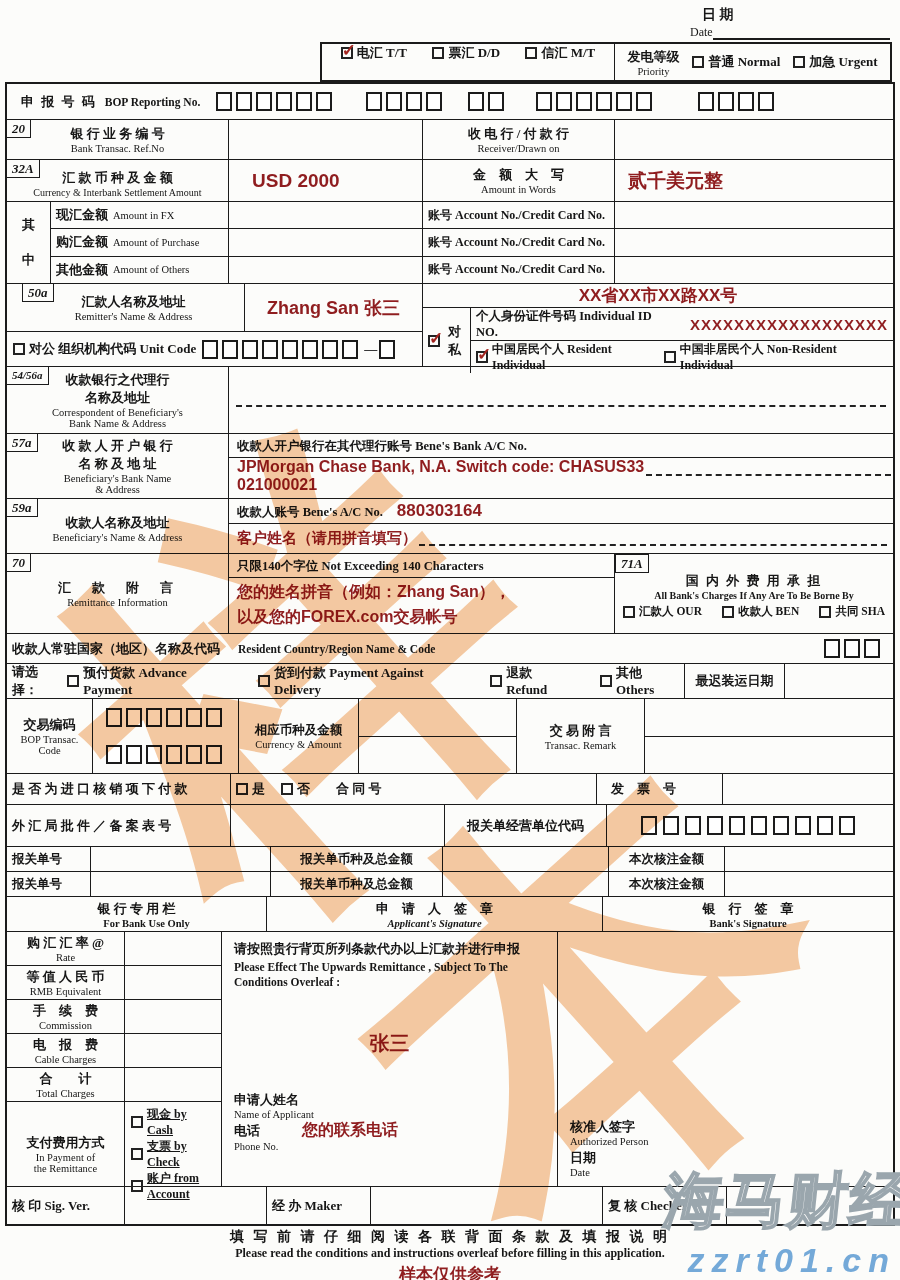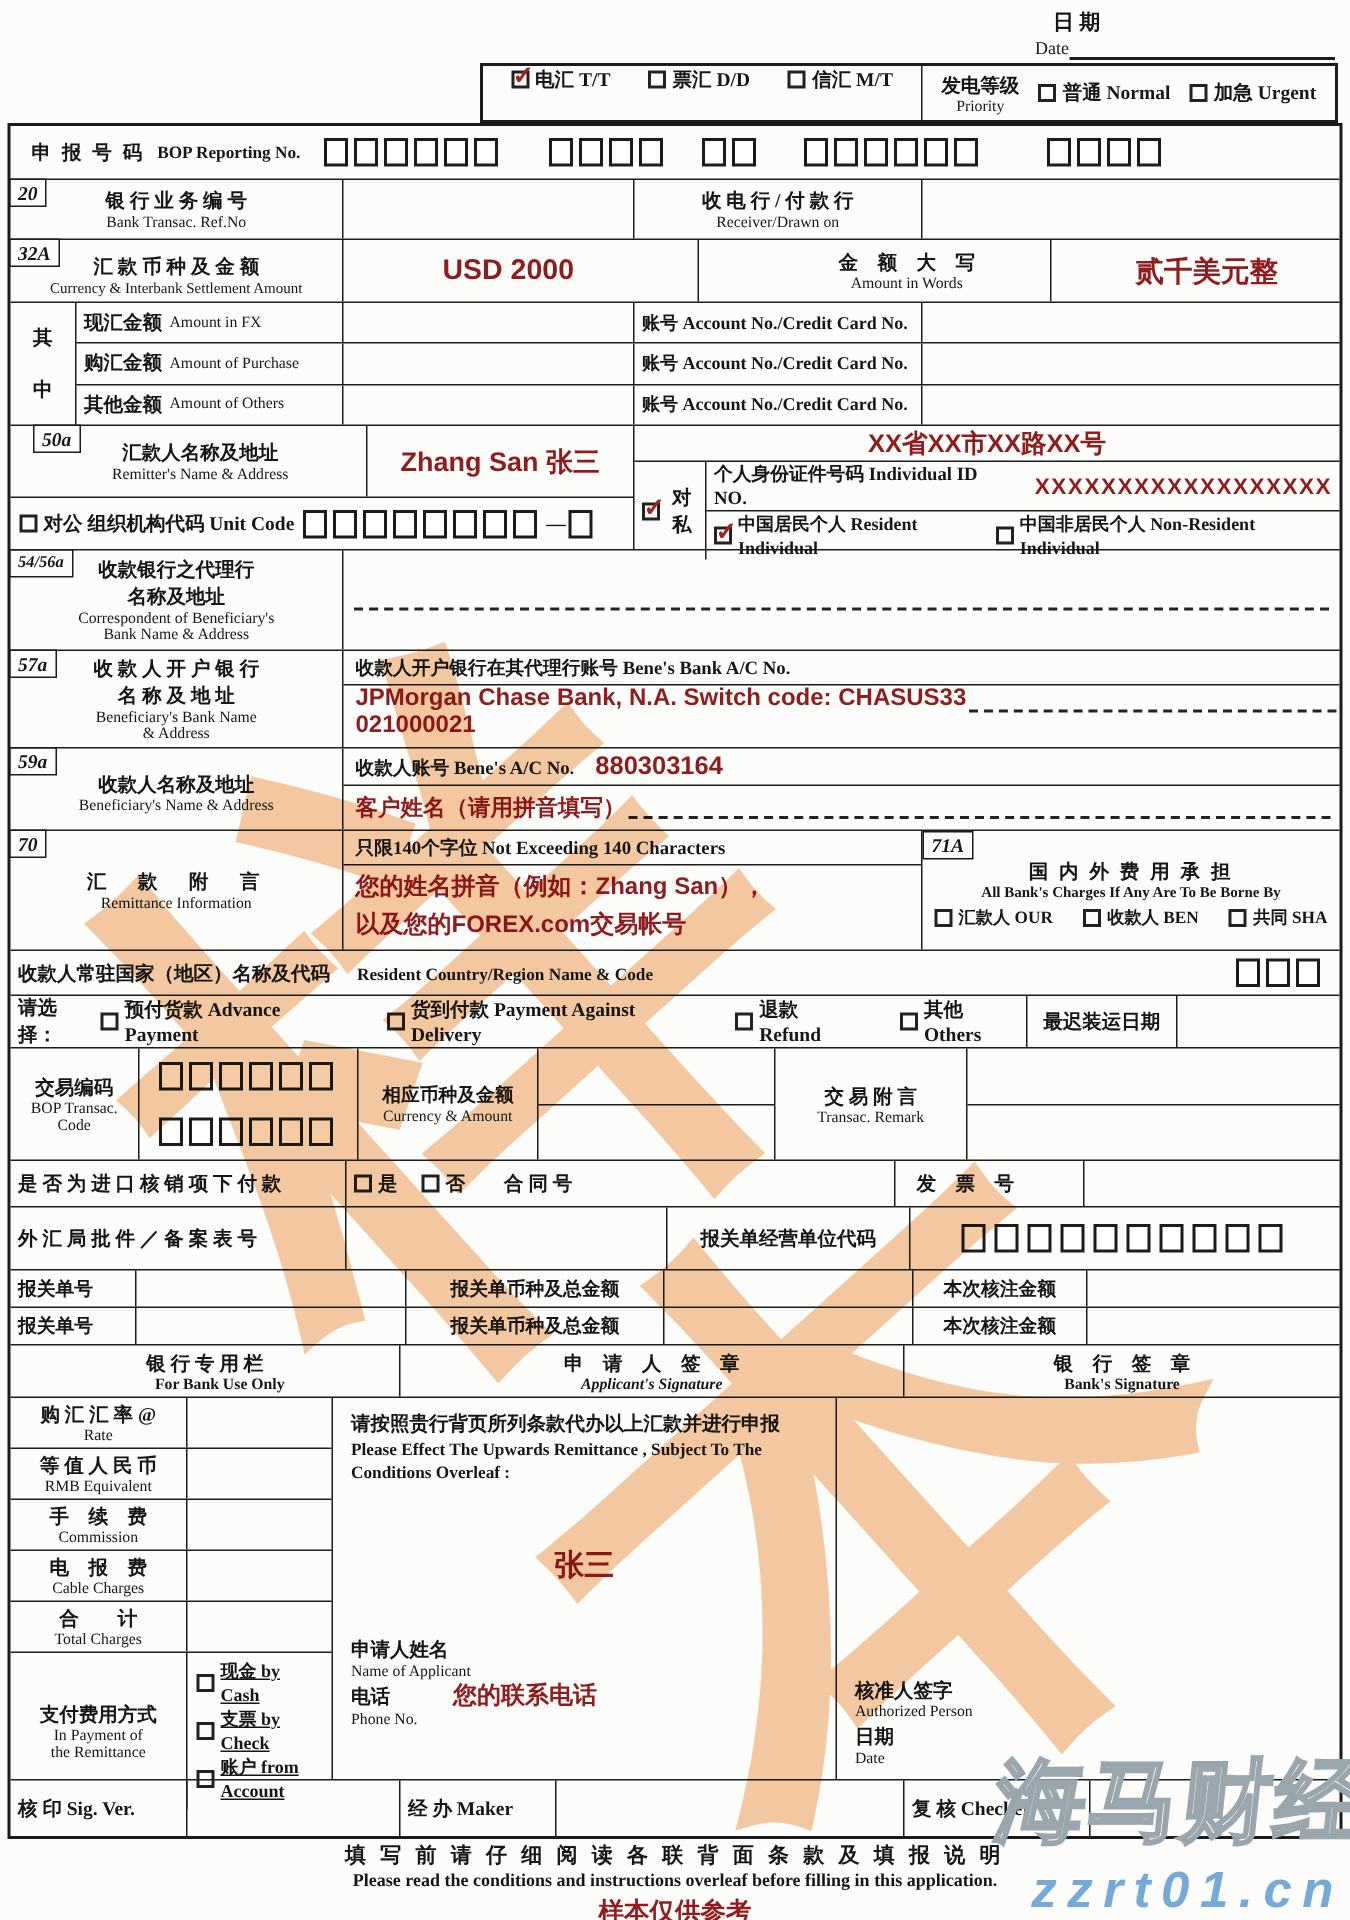--- a/index.html
+++ b/index.html
@@ -129,21 +129,21 @@
       <span class="en">Bank Transac. Ref.No</span>
     </div>
     <div class="c" style="width:194px;"></div>
     <div class="c ctr col" style="width:192px;justify-content:center;">
       <span class="cn">收 电 行 / 付 款 行</span>
       <span class="en">Receiver/Drawn on</span>
     </div>
     <div class="c last" style="flex:1;"></div>
   </div>
 
-  <div class="r" style="height:42px;gap:43px;">
+  <div class="r" style="height:42px;">
     <div class="c ctr col" style="width:222px;justify-content:center;">
       <span class="tagbox">32A</span>
       <span class="cn" style="margin-top:6px;">汇 款 币 种 及 金 额</span>
       <span class="en" style="font-size:10px;">Currency &amp; Interbank Settlement Amount</span>
     </div>
     <div class="c" style="width:194px;">
       <span class="red" style="font-size:19px;padding-left:18px;">USD 2000</span>
     </div>
     <div class="c ctr col" style="width:192px;justify-content:center;">
       <span class="cn">金　额　大　写</span>

